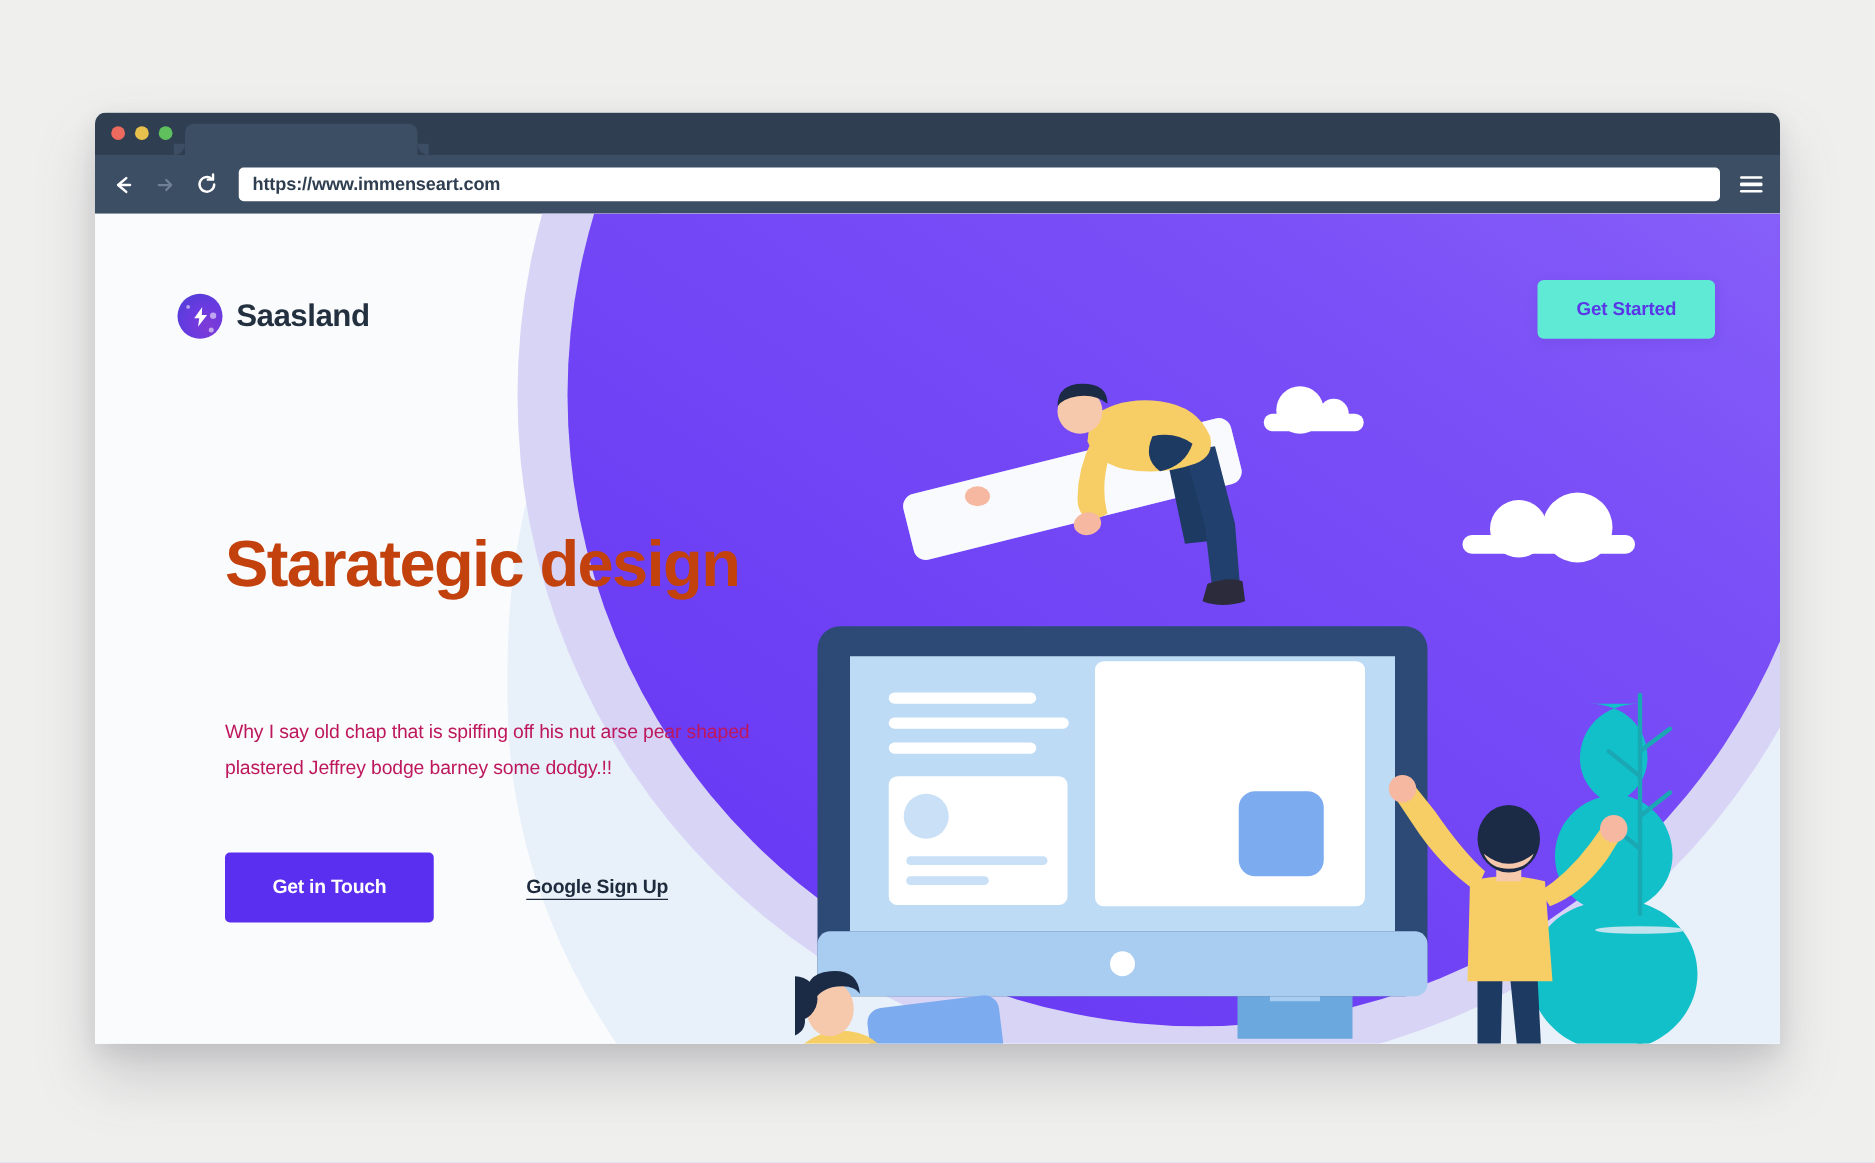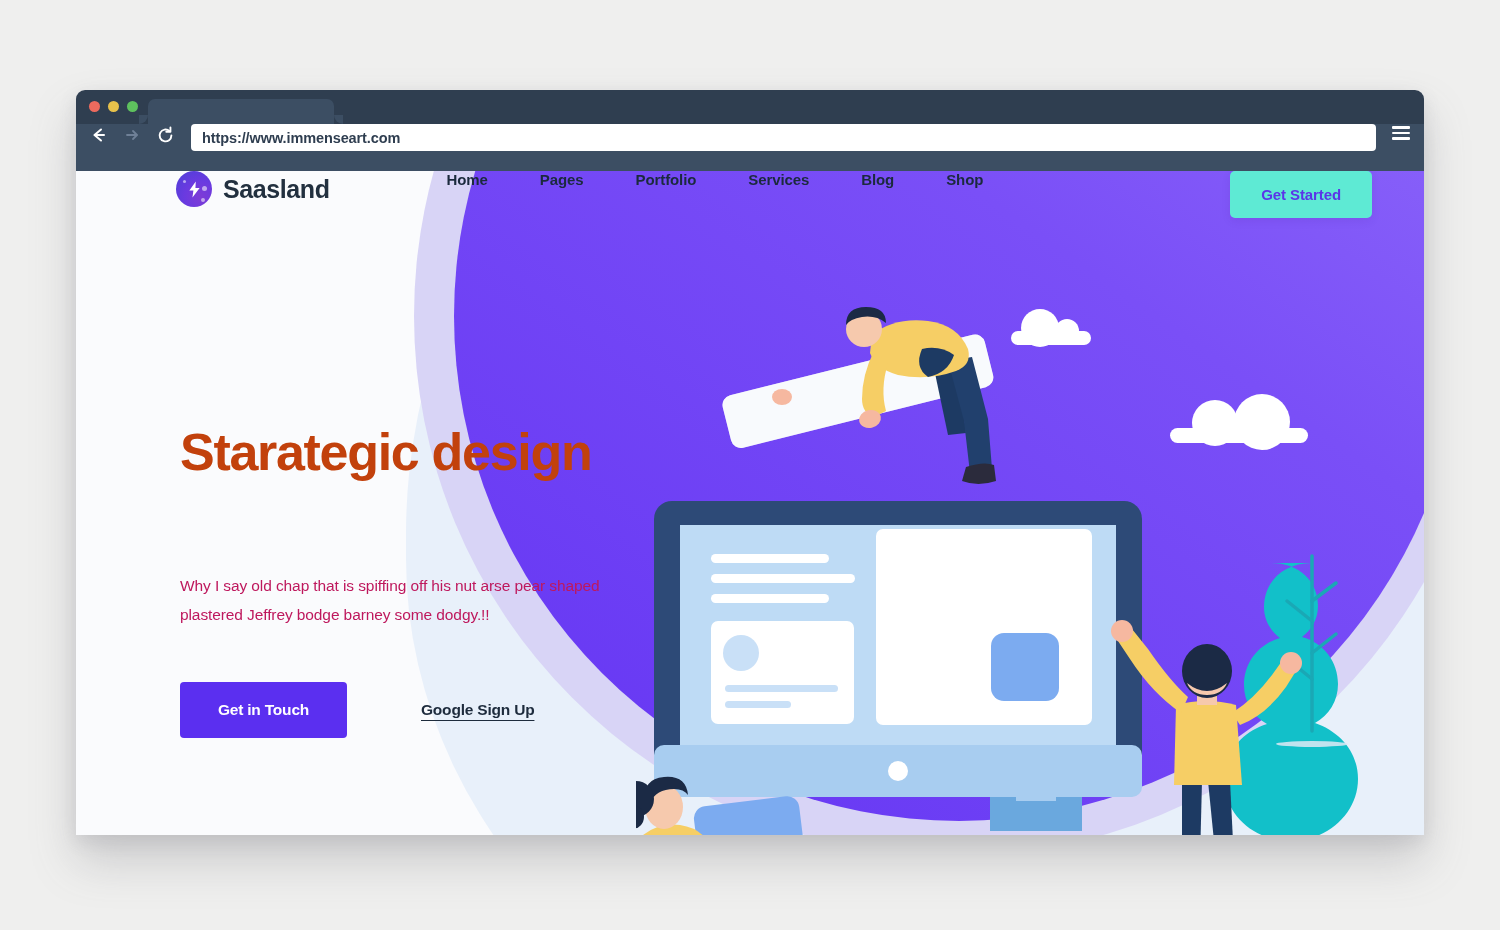--- a/index.html
+++ b/index.html
@@ -68,21 +68,21 @@
     background: #3c4e63;
   }
   .browser-tab::before { left: -9px;  border-bottom-right-radius: 9px; }
   .browser-tab::after  { right: -9px; border-bottom-left-radius: 9px; }
 
   
   .toolbar {
     height: 47px;
     background: #3c4e63;
     display: flex;
-    align-items: flex-start;
+    align-items: center;
     padding: 0 14px 0 12px;
     gap: 11px;
   }
   .nav-btn {
     width: 22px; height: 22px;
     display: flex; align-items: center; justify-content: center;
     flex: none;
   }
   .nav-btn svg { display: block; }
 
@@ -174,22 +174,22 @@
   .cloud-2::before { width: 46px; height: 46px; left: 22px; top: -28px; }
   .cloud-2::after  { width: 56px; height: 56px; left: 64px; top: -34px; }
 
   
   .site-header {
     position: absolute;
     left: 0; top: 0;
     width: 100%;
     height: 100px;
     display: flex;
-    align-items: flex-start;
-    padding: 0 52px 0 100px;
+    align-items: flex-end;
+    padding: 0 52px 0 66px;
     z-index: 20;
   }
 
   .brand { display: flex; align-items: center; gap: 11px; }
   .brand-mark {
     width: 36px; height: 36px;
     border-radius: 50%;
     background: radial-gradient(circle at 68% 72%, #7e3bd6 0%, #6a3ae0 45%, #4b3fd6 100%);
     position: relative;
     display: flex; align-items: center; justify-content: center;
@@ -373,28 +373,20 @@
           <svg width="19" height="19" viewBox="0 0 24 24">
             <path d="M13.6 2 L5.5 13.4 H10.6 L9.4 22 L18.5 10.2 H13.2 Z" fill="#ffffff"></path>
           </svg>
           <i class="spark spark-a"></i>
           <i class="spark spark-b"></i>
           <i class="spark spark-c"></i>
         </span>
         <span class="brand-name">Saasland</span>
       </div>
 
-      <nav class="site-nav">
-        <a class="nav-link" href="#">Home</a>
-        <a class="nav-link" href="#">Pages</a>
-        <a class="nav-link" href="#">Portfolio</a>
-        <a class="nav-link" href="#">Services</a>
-        <a class="nav-link" href="#">Blog</a>
-        <a class="nav-link" href="#">Shop</a>
-      </nav>
 
       <button class="get-started-btn">Get Started</button>
     </header>
 
     <div class="hero-copy">
       <h1 class="hero-title">
         <span>Starategic design</span><br>
         <br>
       </h1>
 

